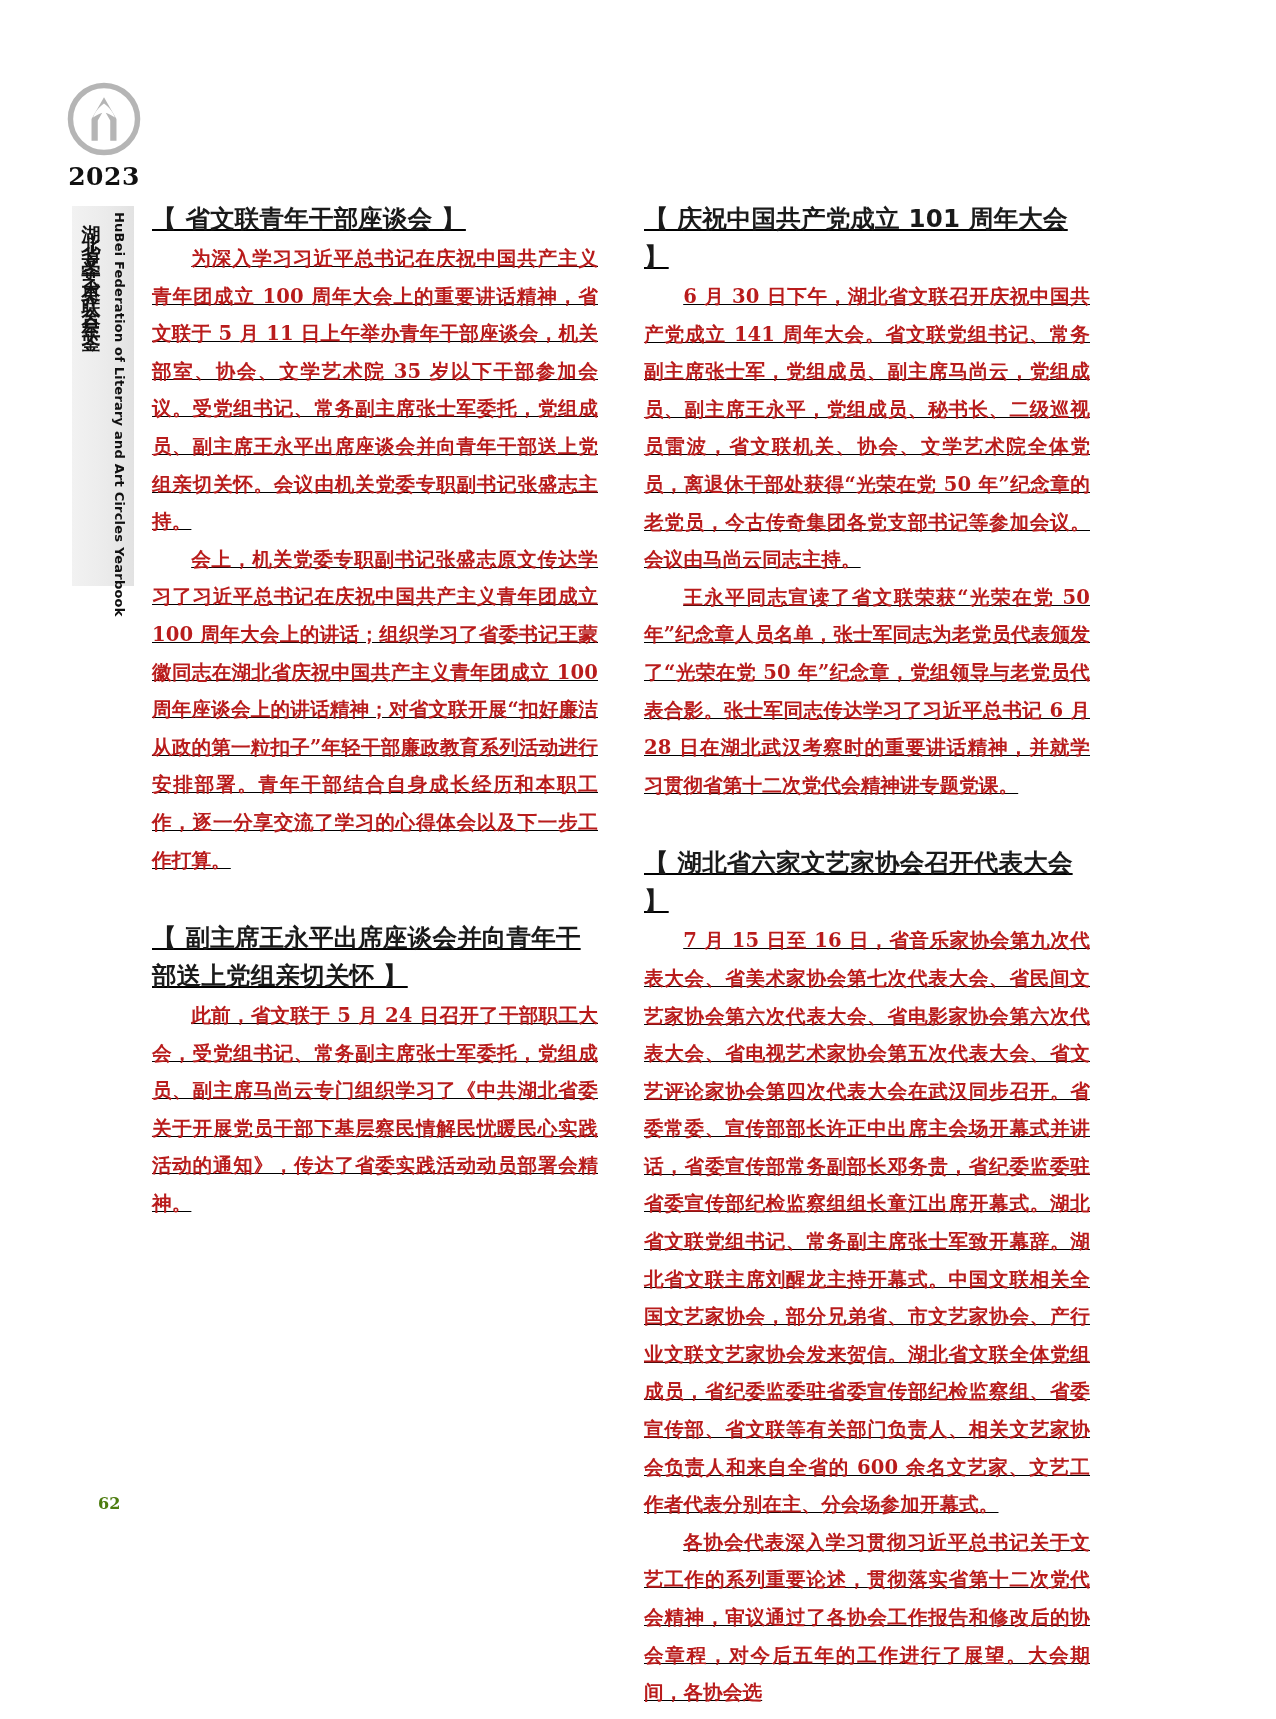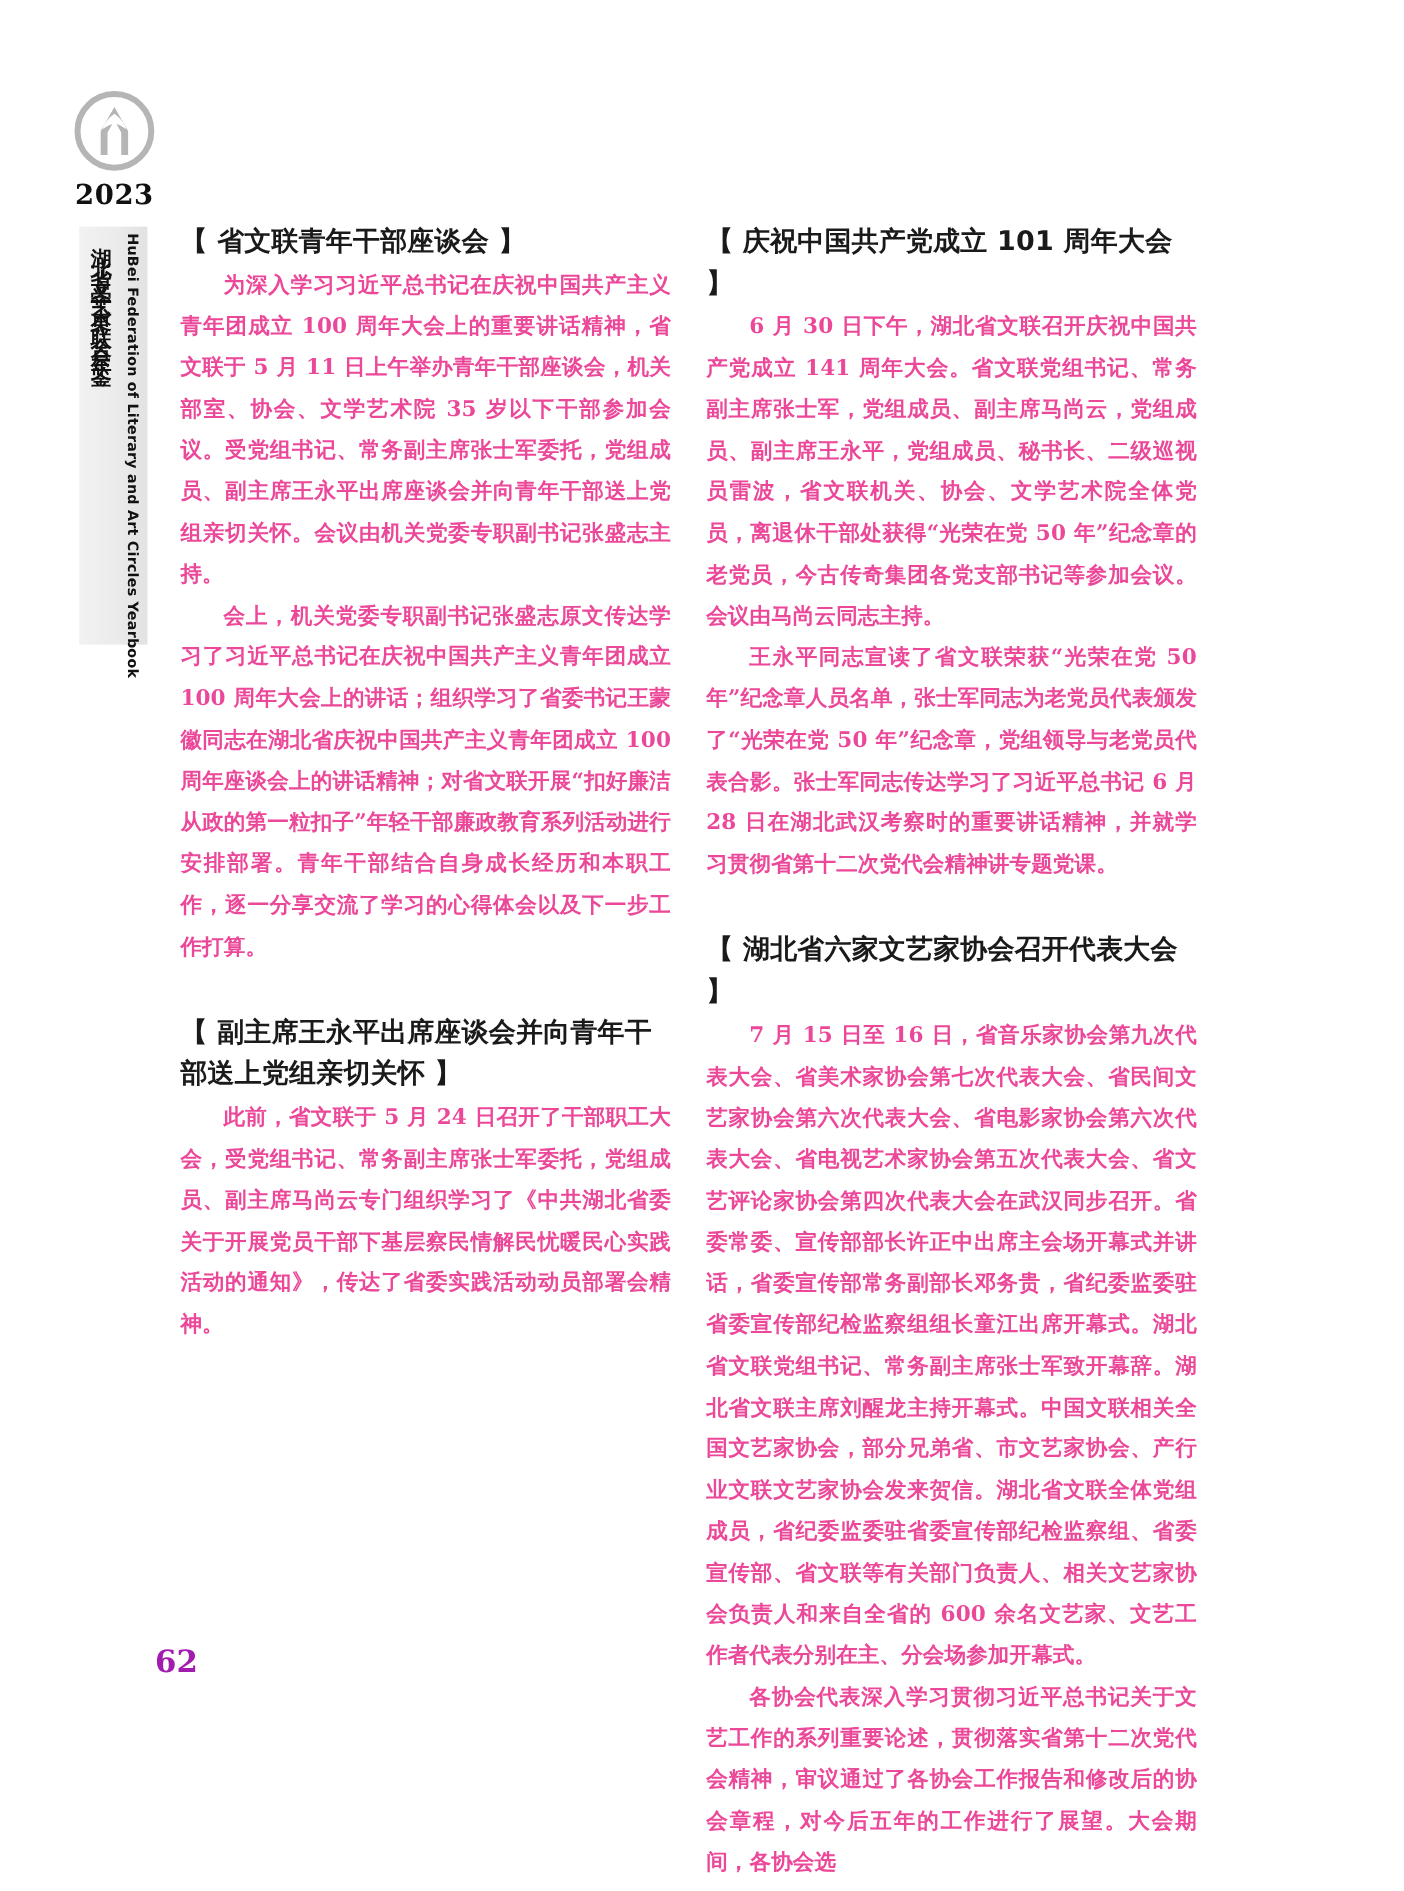--- a/index.html
+++ b/index.html
@@ -82,33 +82,33 @@
     letter-spacing: 0.2px;
     white-space: nowrap;
   }
 
   .page-number {
     position: absolute;
     left: 98px;
     top: 1494px;
     font-family: "DejaVu Serif", "Liberation Serif", serif;
     font-weight: bold;
-    font-size: 28px;
-    color: #a21caf;
-    margin-left: 43px;
+    font-size: 16px;
+    color: #4d7c0f;
   }
 
   
   .columns {
     position: absolute;
-    left: 164px;
+    left: 152px;
     top: 200px;
     width: 940px;
     display: flex;
-    gap: 32px;
+    gap: 46px;
+    text-decoration: underline;
   }
   .column {
     width: 446px;
   }
 
   .sec-head {
     font-family: "DejaVu Sans", "Liberation Sans", sans-serif;
     font-weight: bold;
     font-size: 24.5px;
     line-height: 38px;
@@ -119,21 +119,21 @@
   }
   .sec-head.gap-before {
     margin-top: 40px;
   }
 
   .para {
     font-family: "DejaVu Serif", "Liberation Serif", serif;
     font-weight: bold;
     font-size: 19.6px;
     line-height: 37.6px;
-    color: #ec4899;
+    color: #b91c1c;
     margin: 0;
     text-indent: 2em;
     text-align: justify;
     text-justify: inter-character;
     letter-spacing: 0.1px;
     word-break: break-all;
   }
   .para + .para {
     margin-top: 0;
   }

